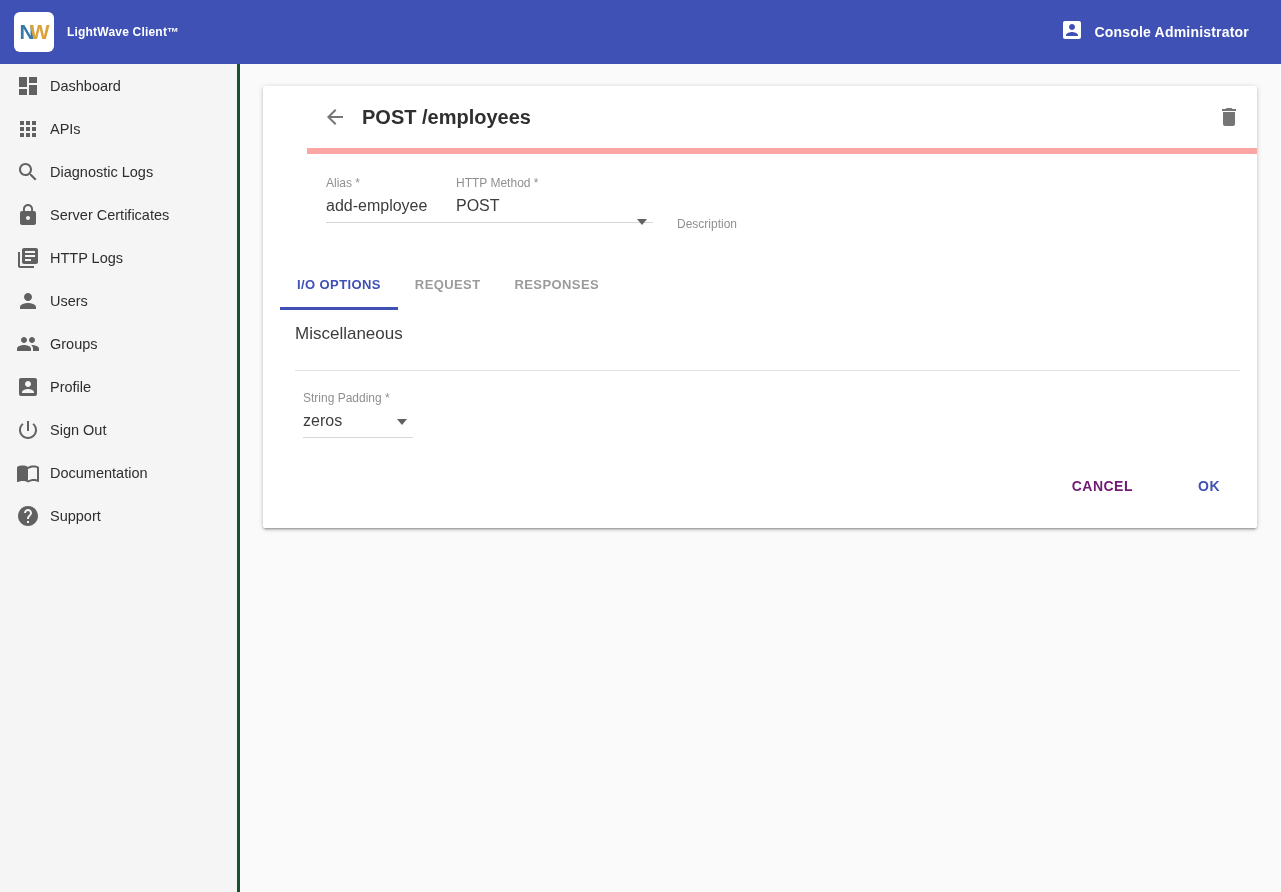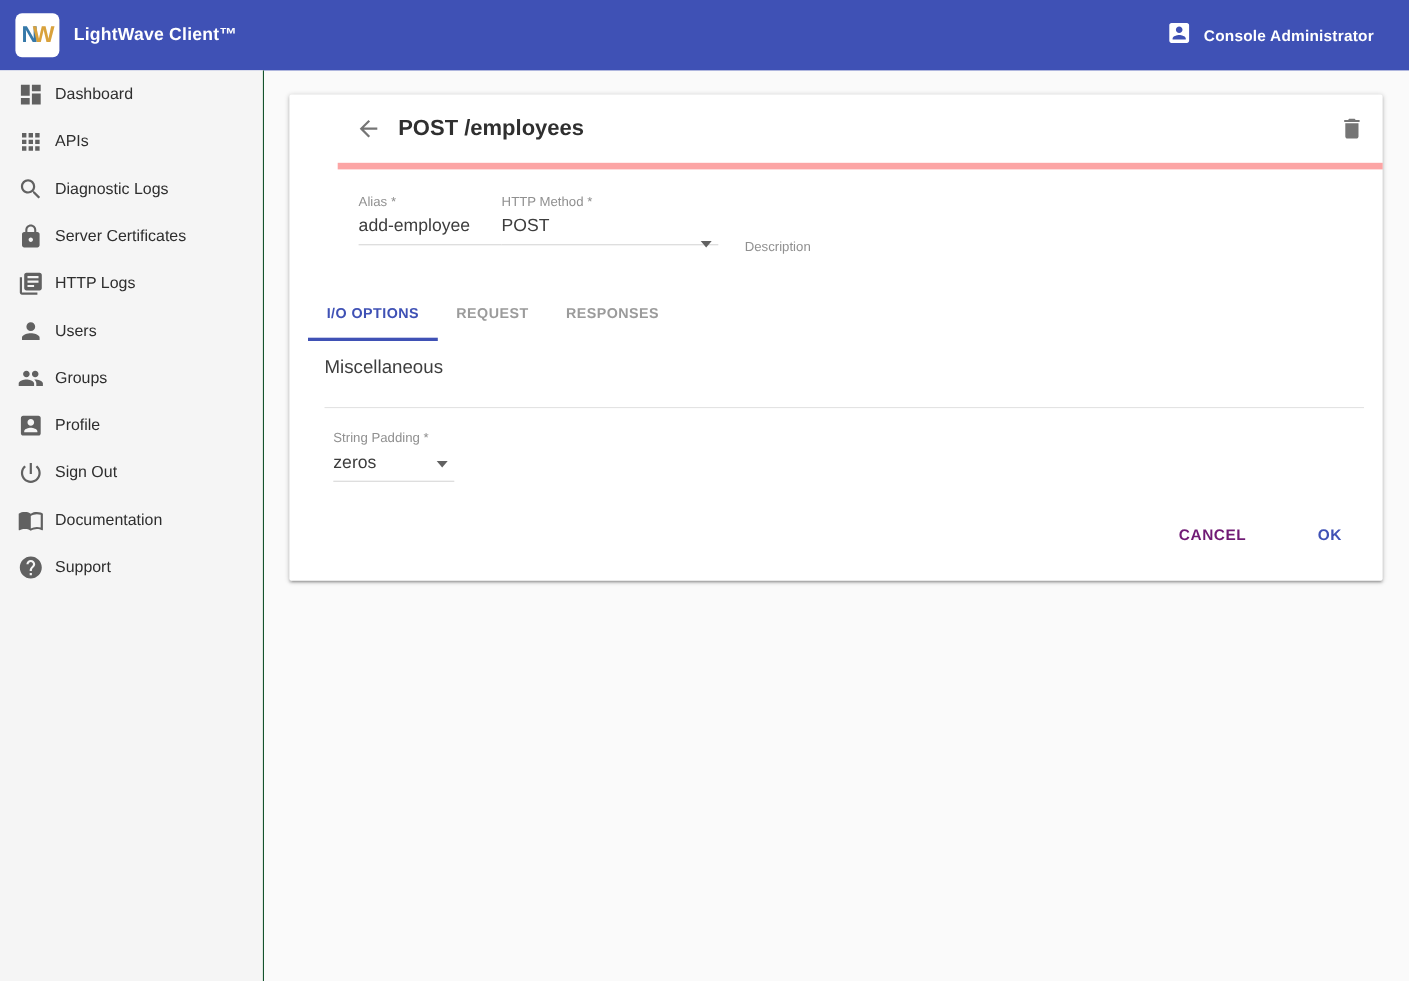--- a/index.html
+++ b/index.html
@@ -23,34 +23,34 @@
     width: 40px; height: 40px;
     background: #fff;
     border-radius: 6px;
     display: flex; align-items: center; justify-content: center;
     font-weight: bold; font-size: 21px;
     letter-spacing: -1px;
     user-select: none;
   }
   .logo .n { color: #3679a9; }
   .logo .w { color: #d9a23c; margin-left: -4px; }
-  .app-title { margin-left: 13px; font-size: 16px; font-weight: bold; letter-spacing: .2px; }
+  .app-title { margin-left: 13px; font-size: 12px; font-weight: bold; letter-spacing: .2px; }
   .app-bar-spacer { flex: 1; }
   .user-chip { display: flex; align-items: center; }
   .user-chip svg { width: 24px; height: 24px; }
   .user-name { margin-left: 10px; font-size: 14px; font-weight: bold; letter-spacing: .2px; }
 
   
   .shell { display: flex; height: 828px; }
 
   
   .sidebar {
     width: 240px;
     background: #f5f5f5;
-    border-right: 1px solid #14532d;
+    border-right: 3px solid #14532d;
     flex: none;
     padding-top: 0;
   }
   .nav-item {
     height: 43px;
     display: flex;
     align-items: center;
     padding-left: 16px;
     cursor: pointer;
   }

